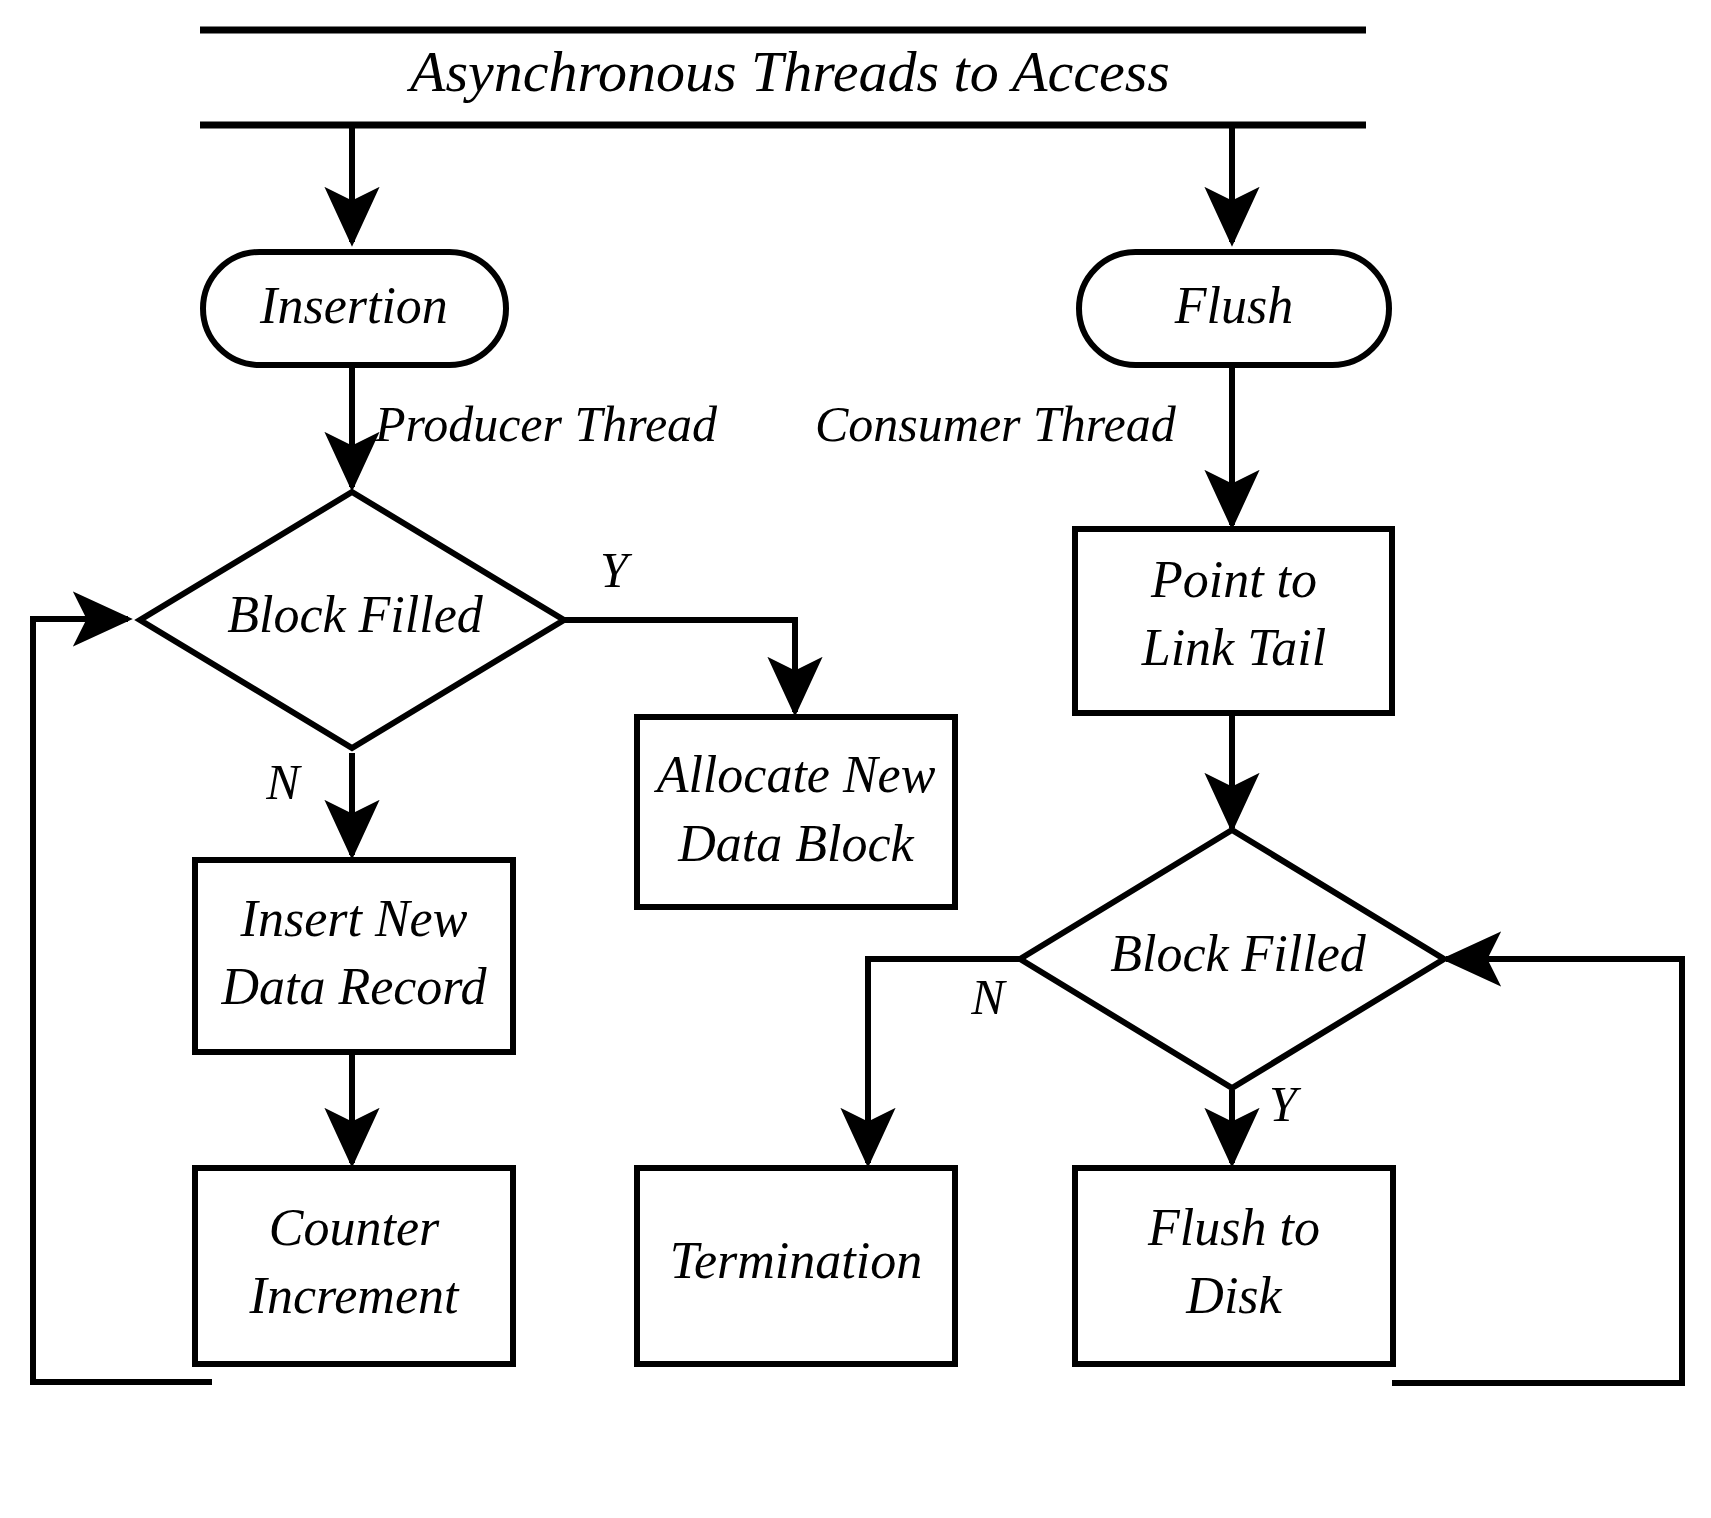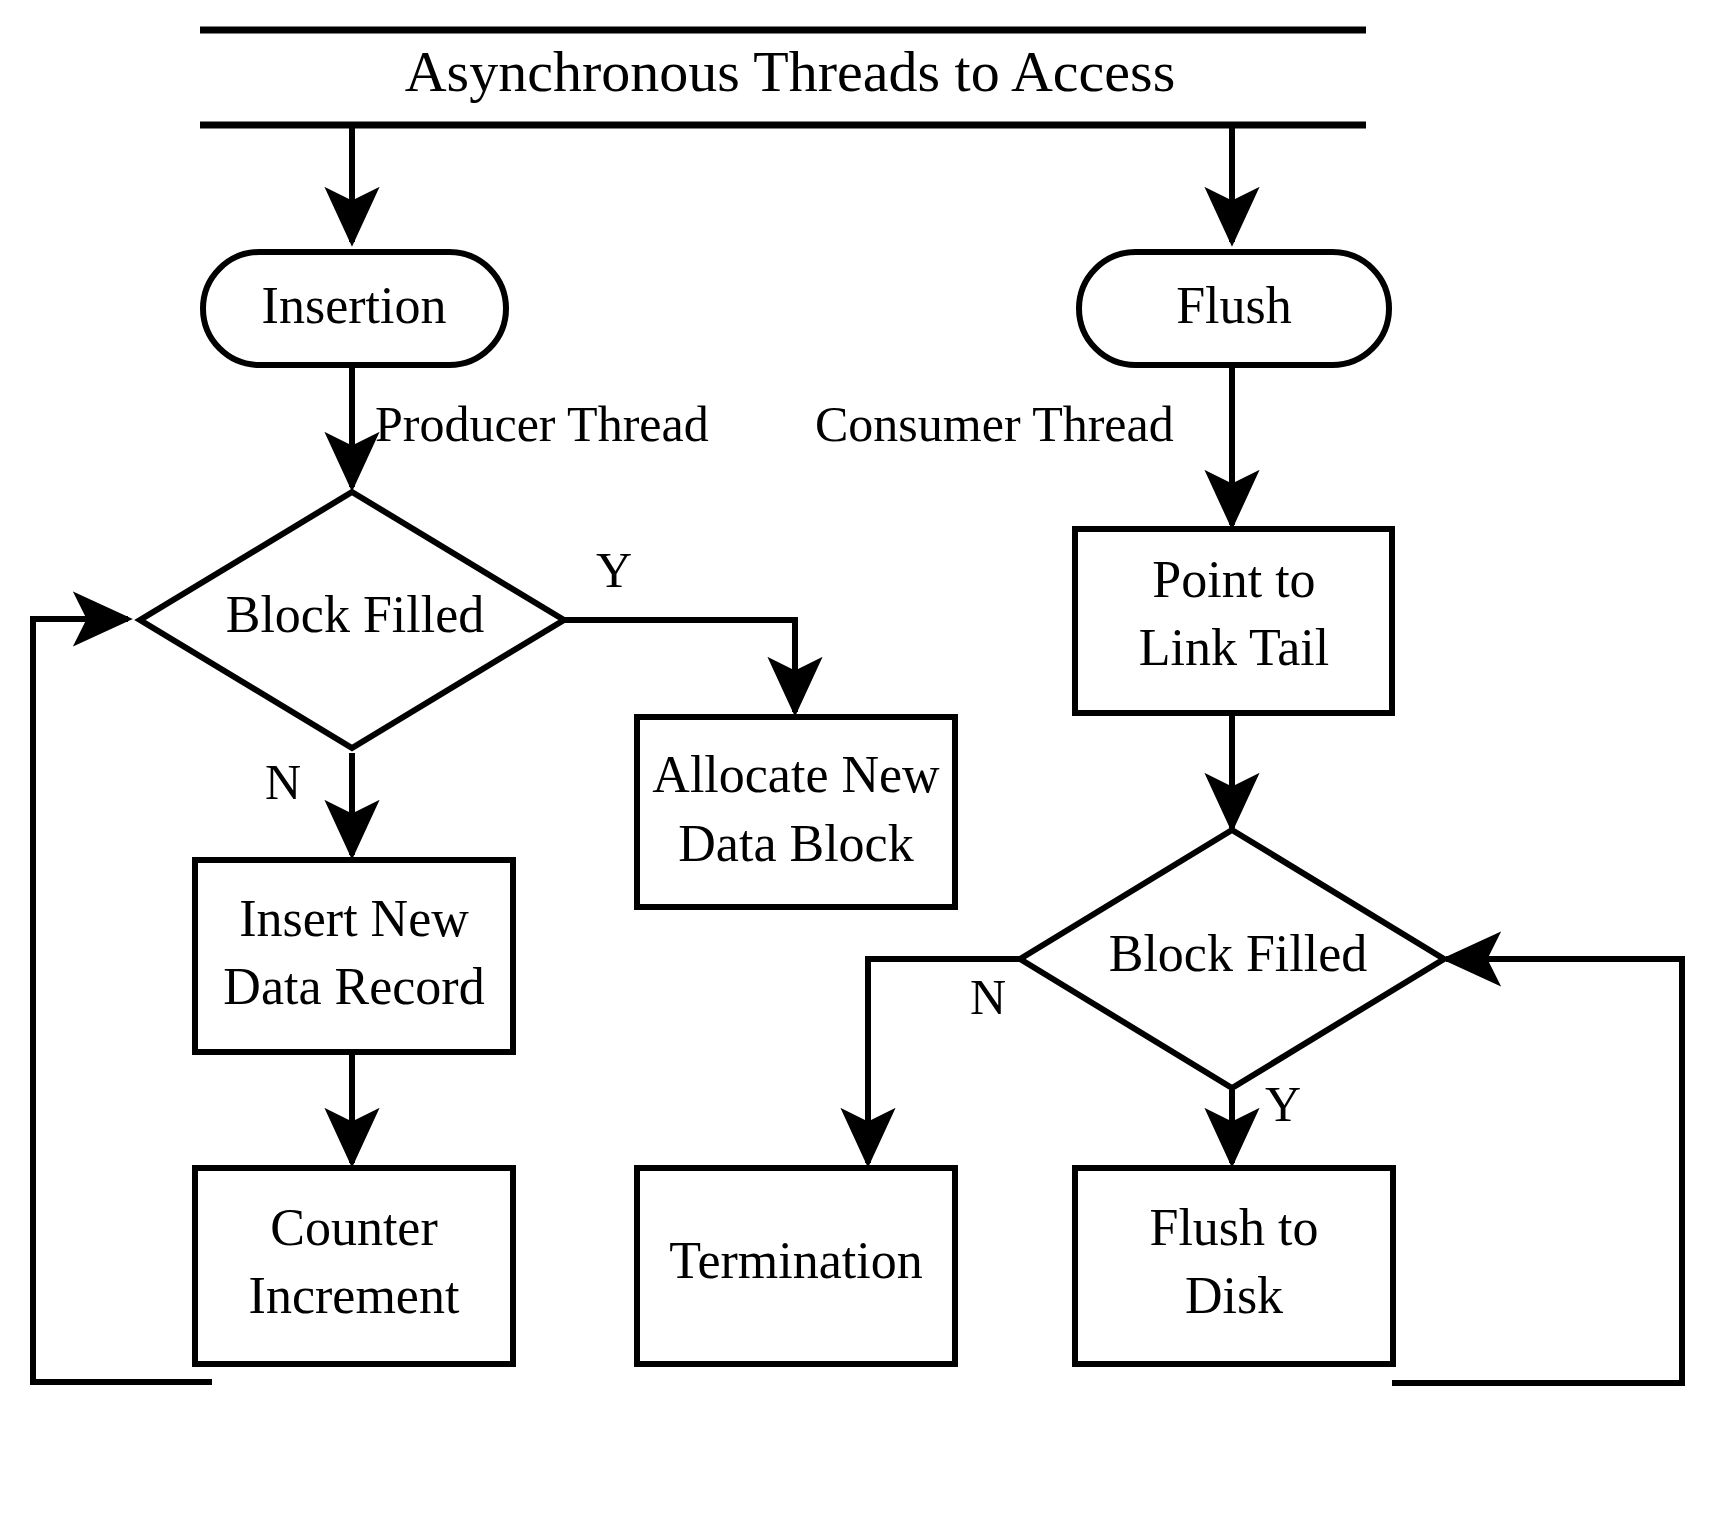--- a/index.html
+++ b/index.html
@@ -6,20 +6,21 @@
     margin: 0;
     padding: 0;
     background: #ffffff;
   }
   #diagram-root {
     position: relative;
     width: 1711px;
     height: 1518px;
     background: #ffffff;
     font-family: "Liberation Serif", "DejaVu Serif", serif;
+    font-style: italic;
   }
   svg.flow {
     position: absolute;
     top: 0;
     left: 0;
     width: 1711px;
     height: 1518px;
   }
   .shape-stroke {
     fill: #ffffff;

